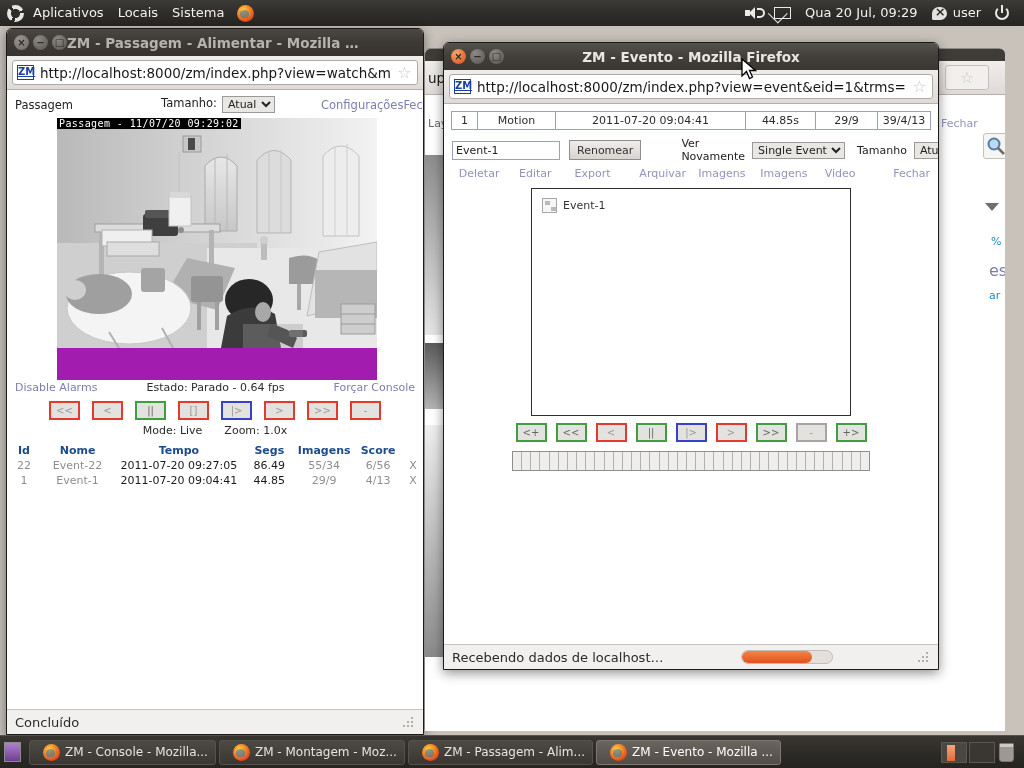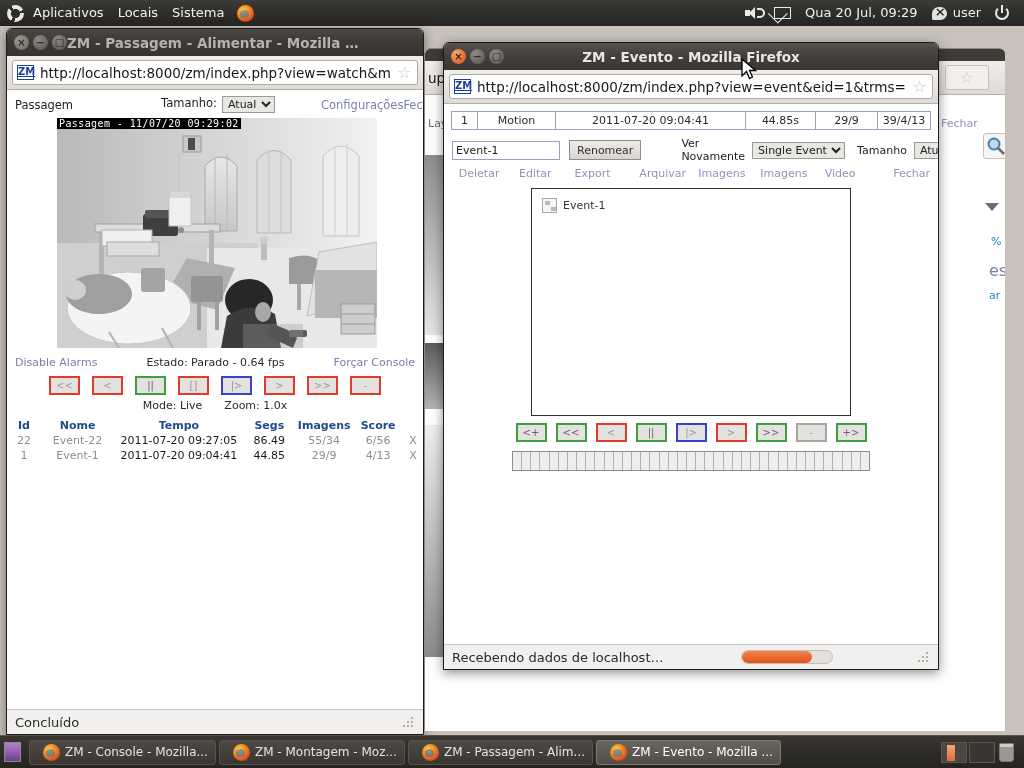--- a/index.html
+++ b/index.html
@@ -165,22 +165,22 @@
   .zm-head { display: flex; align-items: center; padding: 6px 8px 3px 8px; font-size: 11.5px; }
   .zm-head .monname { color: #222; }
   .zm-head .sz { margin-left: 88px; display: flex; align-items: flex-start; gap: 5px; color:#222; }
   select.zmsel {
     font-family: "DejaVu Sans", sans-serif; font-size: 11px; height: 17px;
     border: 1px solid #9a9a9a; background: #e9e7e4; color: #222; padding: 0 1px;
   }
   .zm-head .cfg { margin-left: 46px; }
   .zm-head .fechar { margin-left: auto; }
 
-  .videoimg { position: relative; margin: 2px 0 0 50px; width: 320px; height: 230px;
-    background: #b91c1c; overflow: hidden; padding-left: 44px; }
+  .videoimg { position: relative; margin: 2px 0 0 50px; width: 320px; height: 262px;
+    background: #a21caf; overflow: hidden; padding-left: 44px; }
   .vid-stamp {
     position: absolute; left: 0; top: 0; background: #000; color: #fff;
     font-family: "DejaVu Sans Mono", monospace; font-size: 10px; letter-spacing: .4px;
     padding: 0 2px; z-index: 3; white-space: nowrap;
   }
 
   .ctrlrow { display: flex; align-items: center; justify-content: center; gap: 9px; margin-top: 7px; }
   .cbtn {
     width: 31px; height: 19px; border: 2px solid #9b9b9b; background: #e4e2df;
     font-size: 10px; color: #999; line-height: 15px; text-align: center;
@@ -412,21 +412,21 @@
 
           <ellipse cx="192" cy="182" rx="24" ry="21" fill="#272727"></ellipse>
           <path d="M170 198 q24 -16 48 -2 l6 34 h-60 z" fill="#3b3b3b"></path>
           <ellipse cx="206" cy="194" rx="8" ry="10" fill="#a8a8a8"></ellipse>
           <path d="M214 206 q18 4 26 14 l-4 10 l-26 -12 z" fill="#303030"></path>
           <rect x="232" y="212" width="18" height="7" rx="2" fill="#5a5a5a"></rect>
           <rect x="186" y="206" width="60" height="24" fill="#9a9a9a" opacity=".35"></rect>
         </svg>
       </div>
 
-      <div style="display:flex; align-items:center; padding:8px 8px 0 8px; font-size:11px;">
+      <div style="display:flex; align-items:center; padding:1px 8px 0 8px; font-size:11px;">
         <span class="zmlink">Disable Alarms</span>
         <span style="margin:0 auto; color:#2b2b2b;">Estado: Parado - 0.64 fps</span>
         <span class="zmlink">Forçar Console</span>
       </div>
 
       <div class="ctrlrow" style="gap:12px;">
         <div class="cbtn red">&lt;&lt;</div>
         <div class="cbtn red">&lt;</div>
         <div class="cbtn green">||</div>
         <div class="cbtn red">[]</div>

